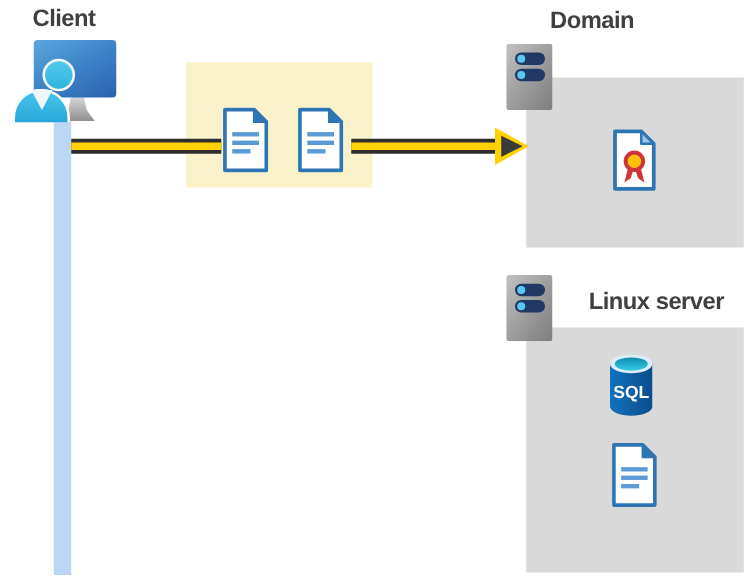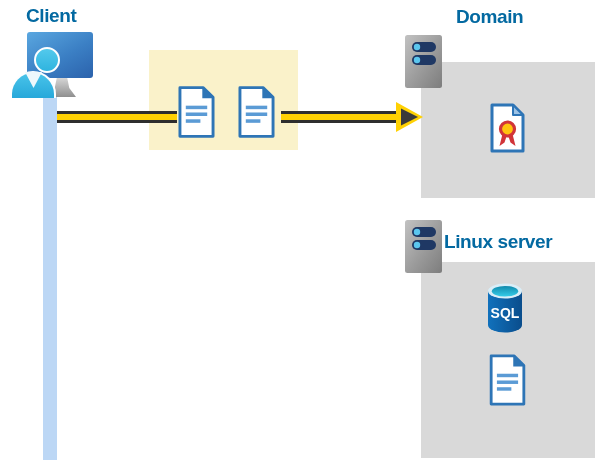--- a/index.html
+++ b/index.html
@@ -3,21 +3,21 @@
 <meta charset="utf-8">
 <style>
   html,body{margin:0;padding:0;background:#fff;}
   .canvas{
     position:relative;width:600px;height:468px;background:#ffffff;overflow:hidden;
     font-family:"Liberation Sans",sans-serif;
   }
   .abs{position:absolute;}
 
   
-  .title{font-weight:700;font-size:19px;color:#0369a1;letter-spacing:-0.4px;line-height:25px;white-space:nowrap;}
+  .title{font-weight:700;font-size:19px;color:#404040;letter-spacing:-0.4px;line-height:25px;white-space:nowrap;}
   .ticket-label{font-weight:400;font-size:19px;color:#3d3d3d;text-align:center;width:40px;}
   .file-label{font-weight:400;font-size:21px;color:#3b3b3b;text-align:center;letter-spacing:-0.2px;}
 
   
   .monitor{left:27px;top:32px;width:66px;height:46px;border-radius:3px;
     background:linear-gradient(150deg,#5aa7e0 0%,#3b7fc4 55%,#2b62ac 100%);z-index:3;}
   .stand{left:48px;top:77px;width:28px;height:20px;z-index:2;
     background:linear-gradient(#d9d9d9,#8f8f8f);
     clip-path:polygon(32% 0,68% 0,76% 55%,100% 100%,0 100%,24% 55%);}
   .person-head{left:34px;top:47px;width:26px;height:26px;border-radius:50%;z-index:4;
@@ -38,22 +38,22 @@
   
   .arrow-svg{left:55px;top:100px;width:370px;height:34px;z-index:2;}
 
   
   .panel{background:#d9d9d9;z-index:1;}
   .dc-panel{left:421px;top:62px;width:174px;height:136px;}
   .linux-panel{left:421px;top:262px;width:174px;height:196px;}
   .server-icon{left:405px;width:37px;height:53px;z-index:2;}
   .dc-server{top:35px;}
   .linux-server{top:220px;}
-  .dc-title{left:456px;top:4px;}
-  .linux-title{left:444px;top:229px;}
+  .dc-title{left:440px;top:4px;}
+  .linux-title{left:471px;top:229px;}
   .cert-icon{left:490px;top:103px;width:35px;height:50px;z-index:2;}
   .sql-icon{left:488px;top:283px;width:34px;height:50px;z-index:2;}
   .keytab-doc{left:489px;top:354px;width:37px;height:52px;}
   .keytab-label{left:421px;top:416px;width:174px;}
 
   .tgt-label{left:175px;top:57px;}
   .spn-label{left:239px;top:57px;}
   .tgt-doc{left:178px;top:85px;width:37px;height:54px;}
   .spn-doc{left:238px;top:85px;width:37px;height:54px;}
 

